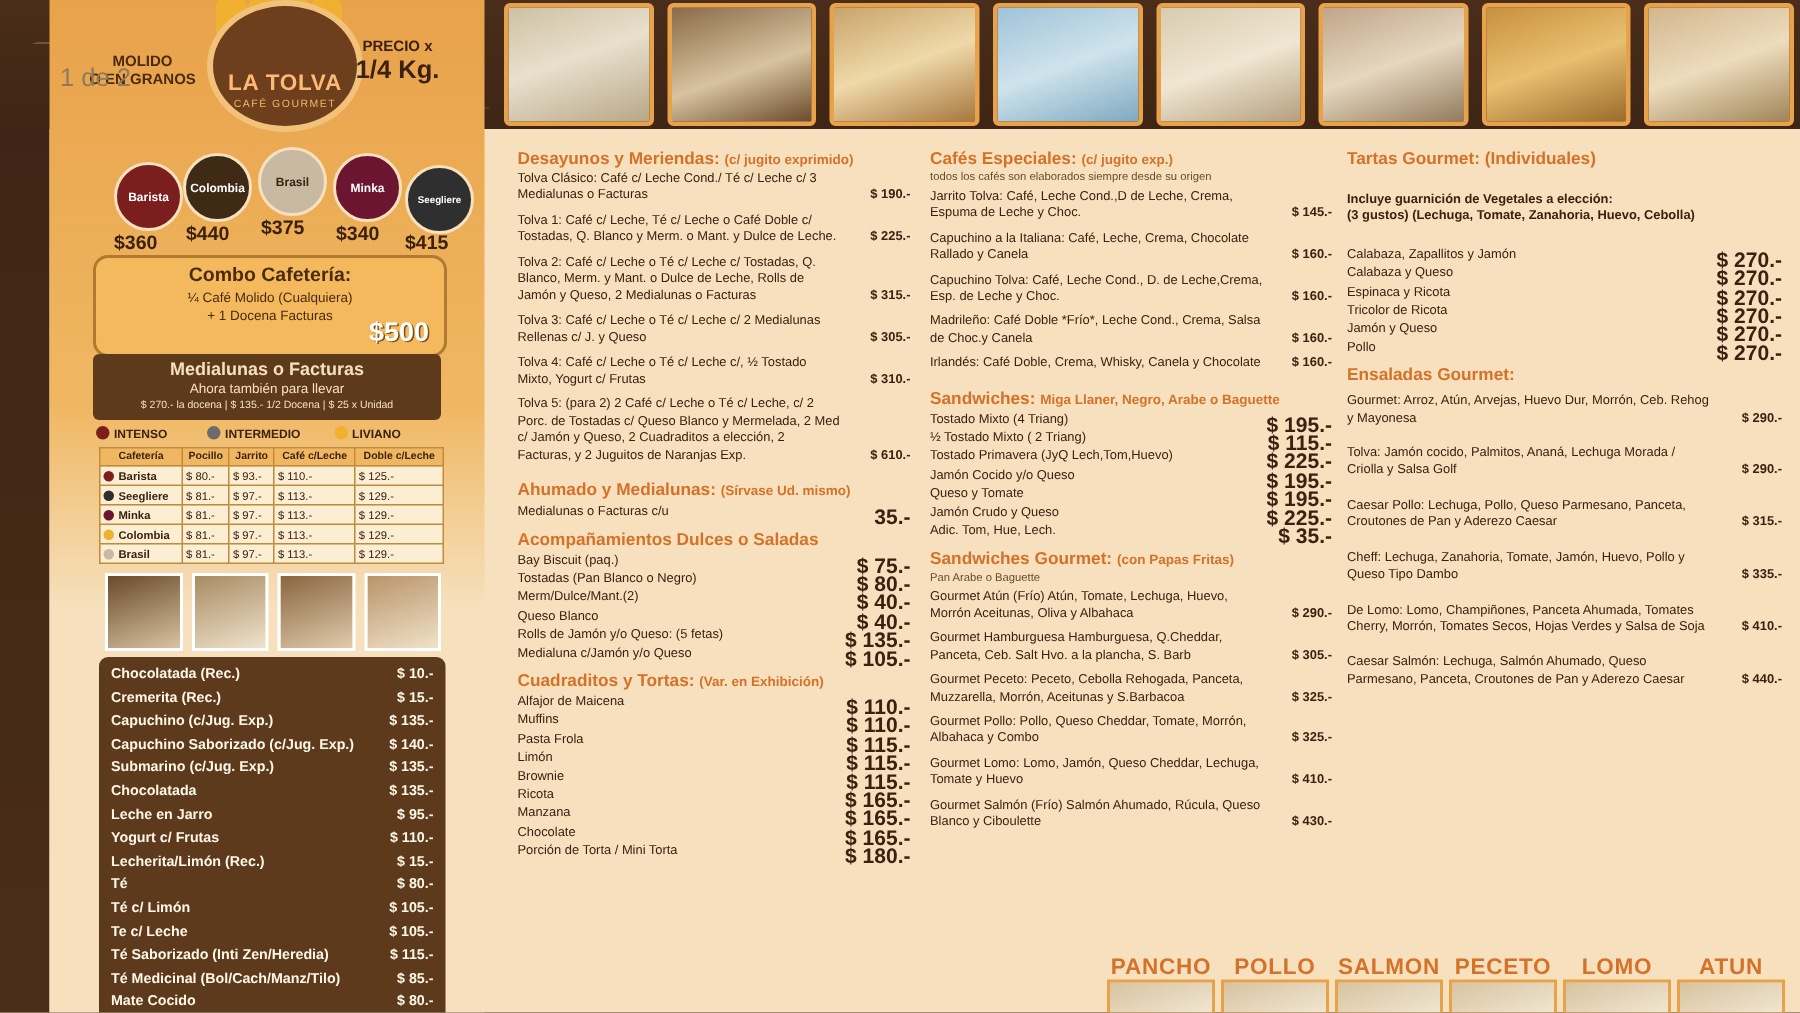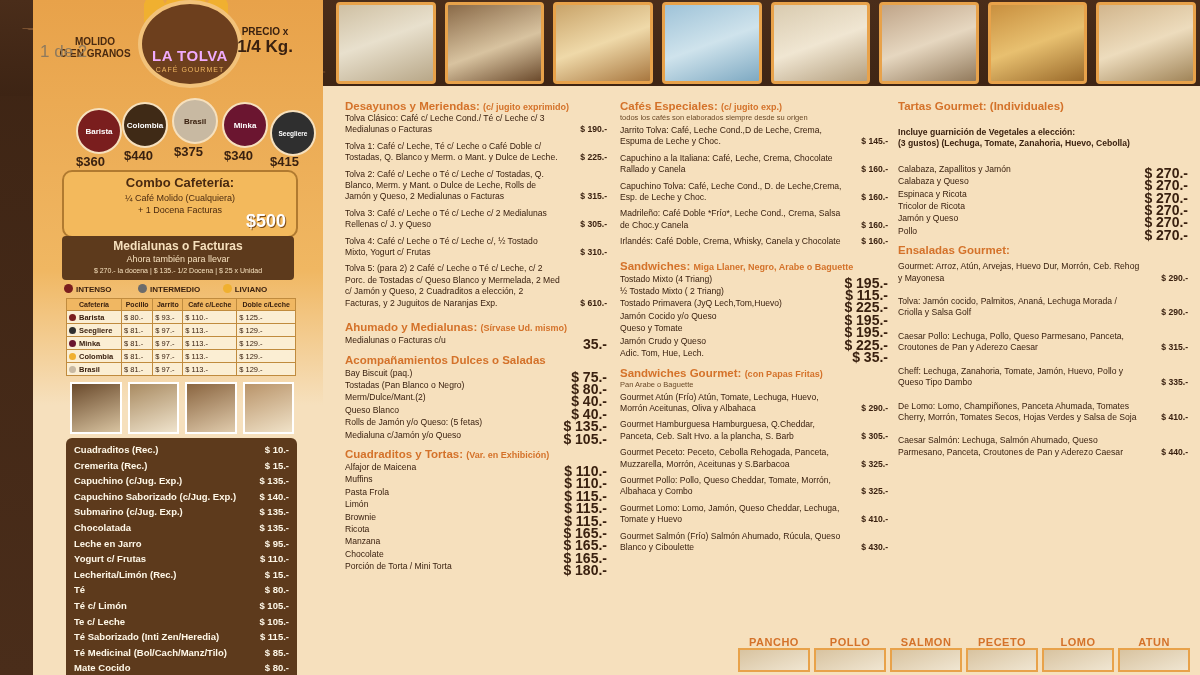--- a/index.html
+++ b/index.html
@@ -55,21 +55,21 @@
   .ph7{background:linear-gradient(160deg,#c9903f,#e8c070 50%,#9a6a2a);}
   .ph8{background:linear-gradient(160deg,#d2b68d,#eddcbd 50%,#a08458);}
 
   
   .logo-wrap{position:absolute;left:130px;top:-6px;width:112px;height:96px;z-index:6;}
   .logo-circle{
     position:absolute;left:8px;top:6px;width:96px;height:80px;border-radius:50%;
     background:#6d3f1d;border:4px solid #f2c27a;
     display:flex;flex-direction:column;align-items:center;justify-content:center;
   }
-  .logo-title{color:#f0abfc;font-size:15px;font-weight:bold;letter-spacing:.5px;margin-top:32px;}
+  .logo-title{color:#fdba74;font-size:15px;font-weight:bold;letter-spacing:.5px;margin-top:32px;}
   .logo-sub{color:#f0b762;font-size:7px;letter-spacing:1px;margin-top:2px;}
   .logo-star{
     position:absolute;left:14px;top:-12px;width:84px;height:40px;background:#f0b030;
     clip-path:polygon(0 55%,12% 0,25% 55%,38% 5%,50% 55%,62% 5%,75% 55%,88% 0,100% 55%,100% 100%,0 100%);
     z-index:-1;
   }
   .precio-box{
     position:absolute;left:230px;top:26px;width:70px;text-align:center;color:#3a2110;z-index:6;
   }
   .precio-lbl{font-size:10px;font-weight:bold;}
@@ -136,21 +136,21 @@
   .sec-sub{font-size:7.5px;color:#6b4a28;margin-bottom:3px;}
   .item{font-size:8.6px;line-height:11.4px;margin-bottom:5px;position:relative;padding-right:46px;}
   .pr{position:absolute;right:0;top:4px;font-size:14px;font-weight:bold;white-space:nowrap;}
   .pr2{position:absolute;right:0;bottom:0;font-size:8.6px;font-weight:bold;white-space:nowrap;}
   .line{font-size:8.6px;line-height:12.4px;position:relative;padding-right:46px;}
   .gap{height:7px;}
 
   
   .bottom-row{position:absolute;left:738px;top:636px;width:460px;height:39px;display:flex;gap:4px;}
   .bcell{width:72px;position:relative;}
-  .bcap{text-align:center;font-size:11px;font-weight:bold;color:#d4722a;letter-spacing:.5px;}
+  .bcap{text-align:center;font-size:15px;font-weight:bold;color:#d4722a;letter-spacing:.5px;}
   .bimg{height:24px;border:2px solid #e8a24a;box-sizing:border-box;background:linear-gradient(160deg,#d8c3a0,#f0e6d2);}
 </style>
 </head>
 <body>
 
 <div class="menu">
   <div class="beans"></div>
 
   <div class="page-body"></div>
   <div class="panel-left"></div>
@@ -273,21 +273,21 @@
 
   <div class="thumbs">
     <div class="thumb t1"></div>
     <div class="thumb t2"></div>
     <div class="thumb t3"></div>
     <div class="thumb t4"></div>
   </div>
 
   <div class="leftlist">
     <div class="lrow">
-        <span>Cuadraditos (Rec.)</span>
+        <span>Chocolatada (Rec.)</span>
         <span class="p">$    10.-</span>
       </div>
     <div class="lrow">
         <span>Cremerita (Rec.)</span>
         <span class="p">$    15.-</span>
       </div>
     <div class="lrow">
         <span>Capuchino (c/Jug. Exp.)</span>
         <span class="p">$  135.-</span>
       </div>

